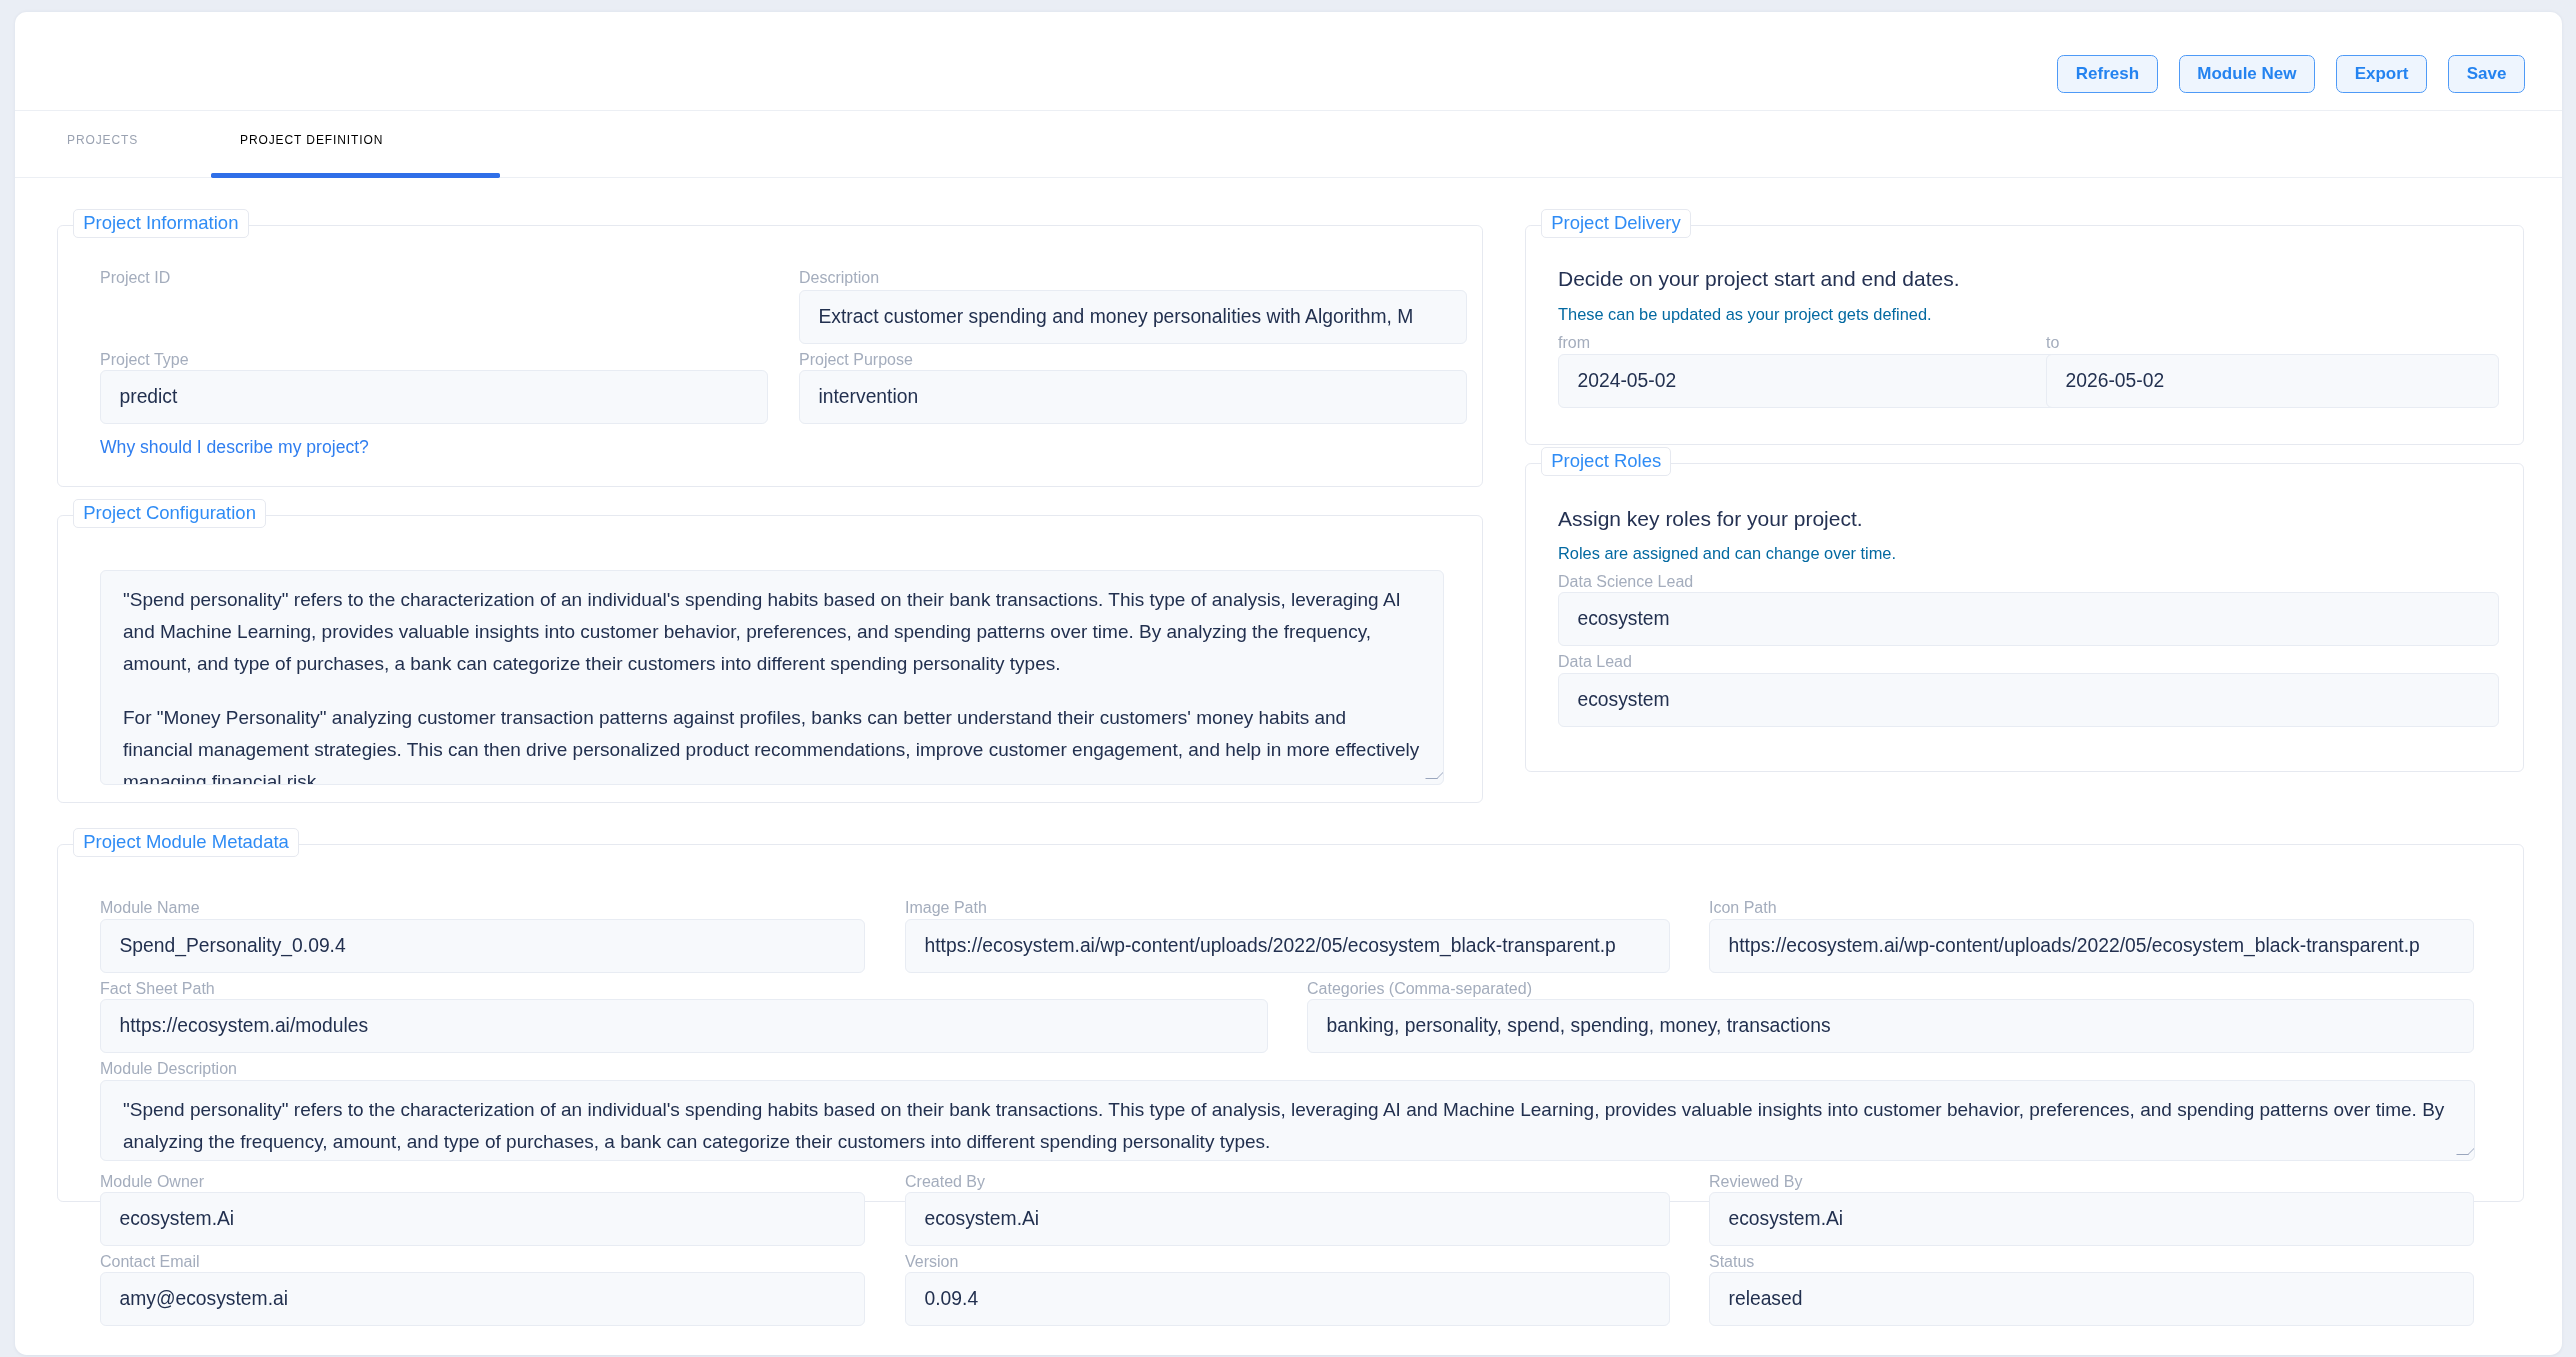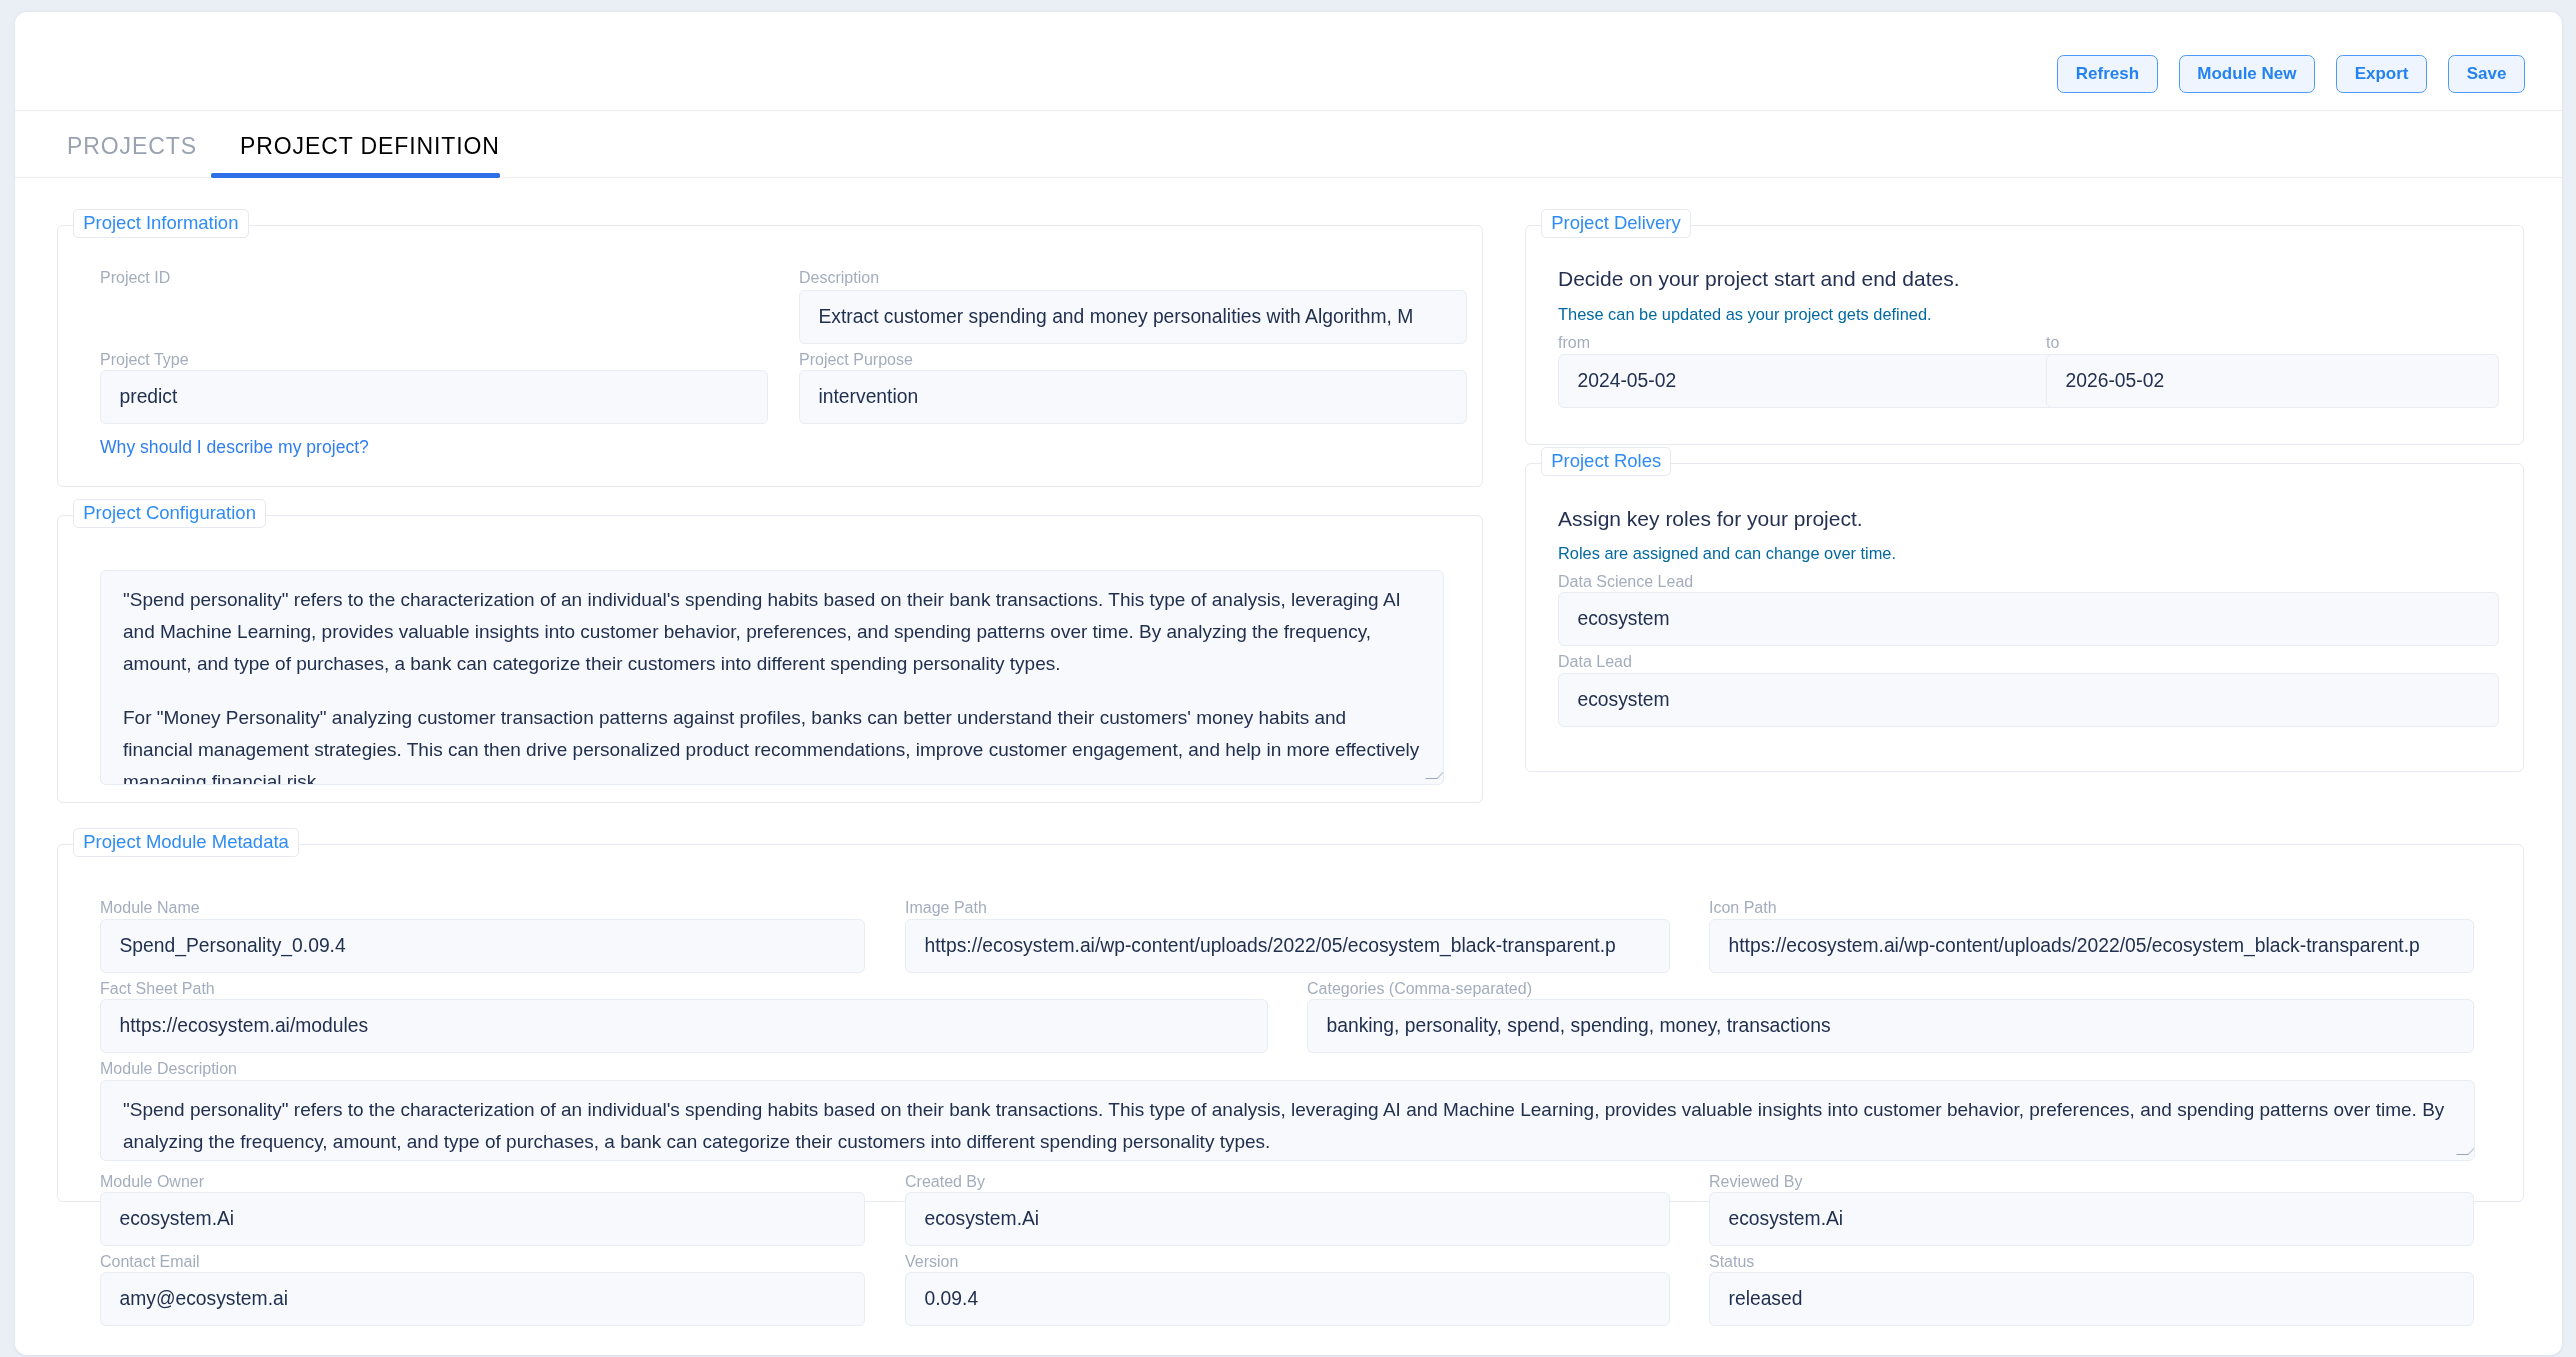--- a/index.html
+++ b/index.html
@@ -55,21 +55,21 @@
 
   
   .tabs {
     position: relative;
     height: 67px;
     border-bottom: 1.7px solid #eceff4;
   }
   .tab {
     position: absolute;
     top: 22px;
-    font-size: 23px;
+    font-size: 12px;
     letter-spacing: 0.9px;
     color: #9aa2b1;
     cursor: pointer;
     font-family: "Liberation Sans", sans-serif;
     background: none; border: none; padding: 0;
   }
   .tab.t0 { left: 52px; }
   .tab.t1 { left: 225px; color: #000000; }
   .tab-underline {
     position: absolute;

